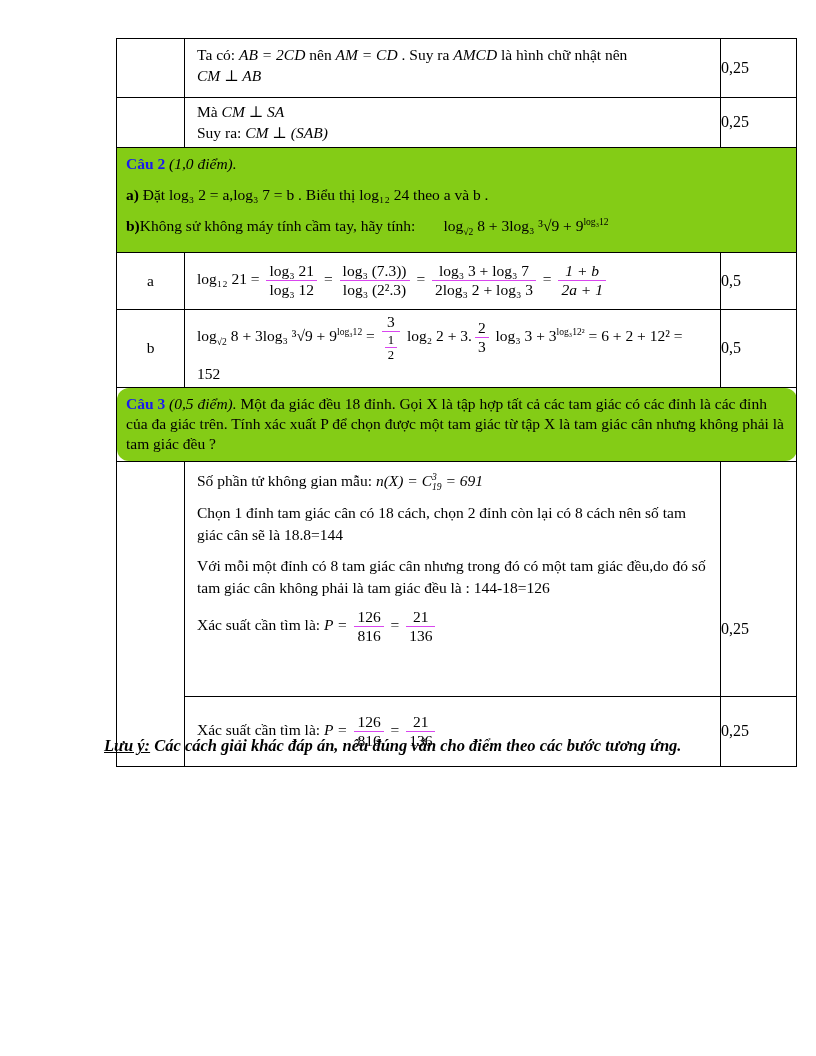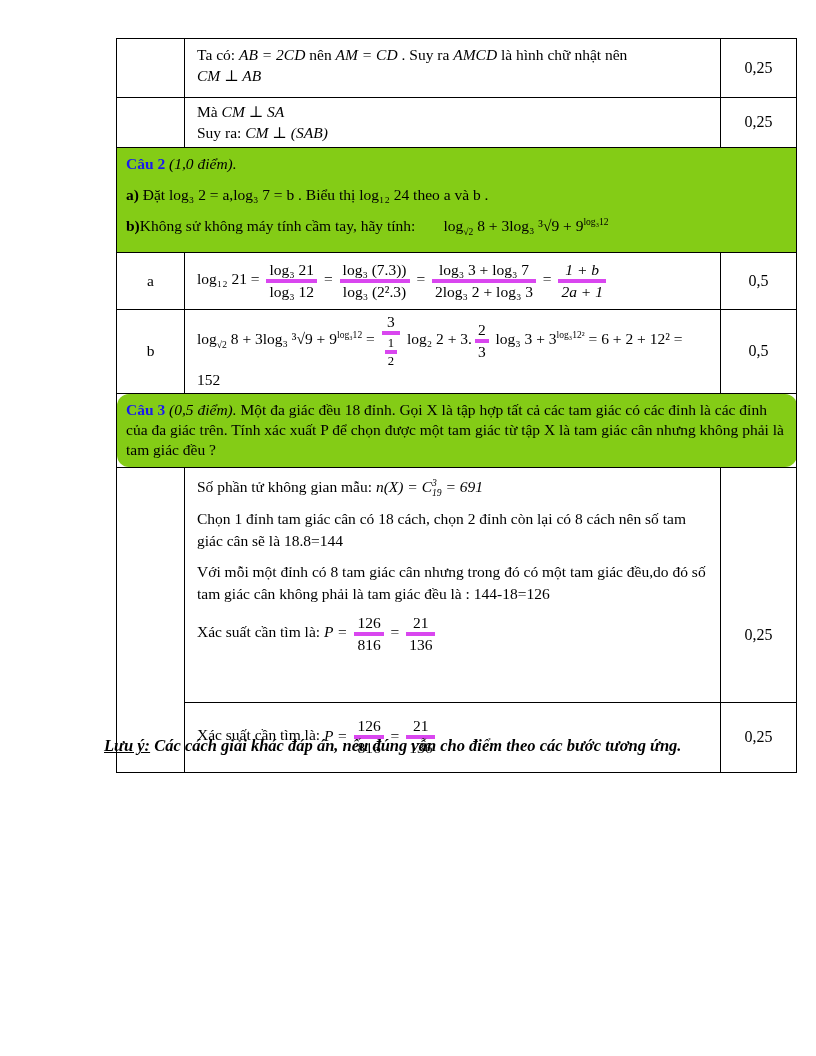--- a/index.html
+++ b/index.html
@@ -8,21 +8,21 @@
 
   .doc-table { position:absolute; left:96px; top:38px; width:680px;
                border-collapse:collapse; table-layout:fixed;margin-left:20px; }
   .doc-table td { border:1px solid #000; font-size:15.5px; vertical-align:middle; }
 
   col.c-label { width:68px; }
   col.c-body  { width:536px; }
   col.c-score { width:76px; }
 
   td.body-cell  { padding:3px 12px; line-height:1.38; }
-  td.score-cell { text-align:center; font-size:16px; }
+  td.score-cell { font-size:16px; }
   td.label-cell { text-align:center; }
 
   tr.r1 td { height:59px; } tr.r1 td.body-cell { vertical-align:top; padding-top:5px; }
   tr.r2 td { height:46px; }
   tr.ra td { height:57px; }
   tr.rb td { height:58px; }
   tr.r7 td { height:235px; } tr.r7 td.body-cell { vertical-align:top; padding-top:8px; }
   tr.r7 td.score-cell { vertical-align:bottom; padding-bottom:58px; }
   tr.r8 td { height:70px; }
 
@@ -33,21 +33,21 @@
   .q-label { font-weight:bold; color:#1a1aee; }
   .q-paren { font-style:italic; }
   .hdr-line { margin-bottom:11px; }
   .part-label { font-weight:bold; }
   .cau3-head { text-align:left; line-height:1.28; padding:1px 4px;border-radius:12px; }
 
   .m { font-style:italic; }
   .gap { display:inline-block; width:28px; }
 
   .frac { display:inline-block; text-align:center; vertical-align:middle; margin:0 3px; line-height:1.15; }
-  .frac .fn { display:block; border-bottom:4px solid #d946ef; padding:0 3px;text-align:center; }
+  .frac .fn { display:block; border-bottom:1px solid #d946ef; padding:0 3px;text-align:center; }
   .frac .fd { display:block; padding:0 3px; }
   .frac .frac { font-size:0.82em; margin:1px 0 0 0; }
 
   sub.fsub { font-size:0.62em; vertical-align:-0.4em; line-height:0; }
   sup.fsup { font-size:0.62em; vertical-align:0.6em; line-height:0; }
 
   .supsub { display:inline-block; vertical-align:-0.5em; font-size:0.62em; line-height:1.05; text-align:left; }
   .supsub span { display:block; }
 
   .para { margin-bottom:10px; }

